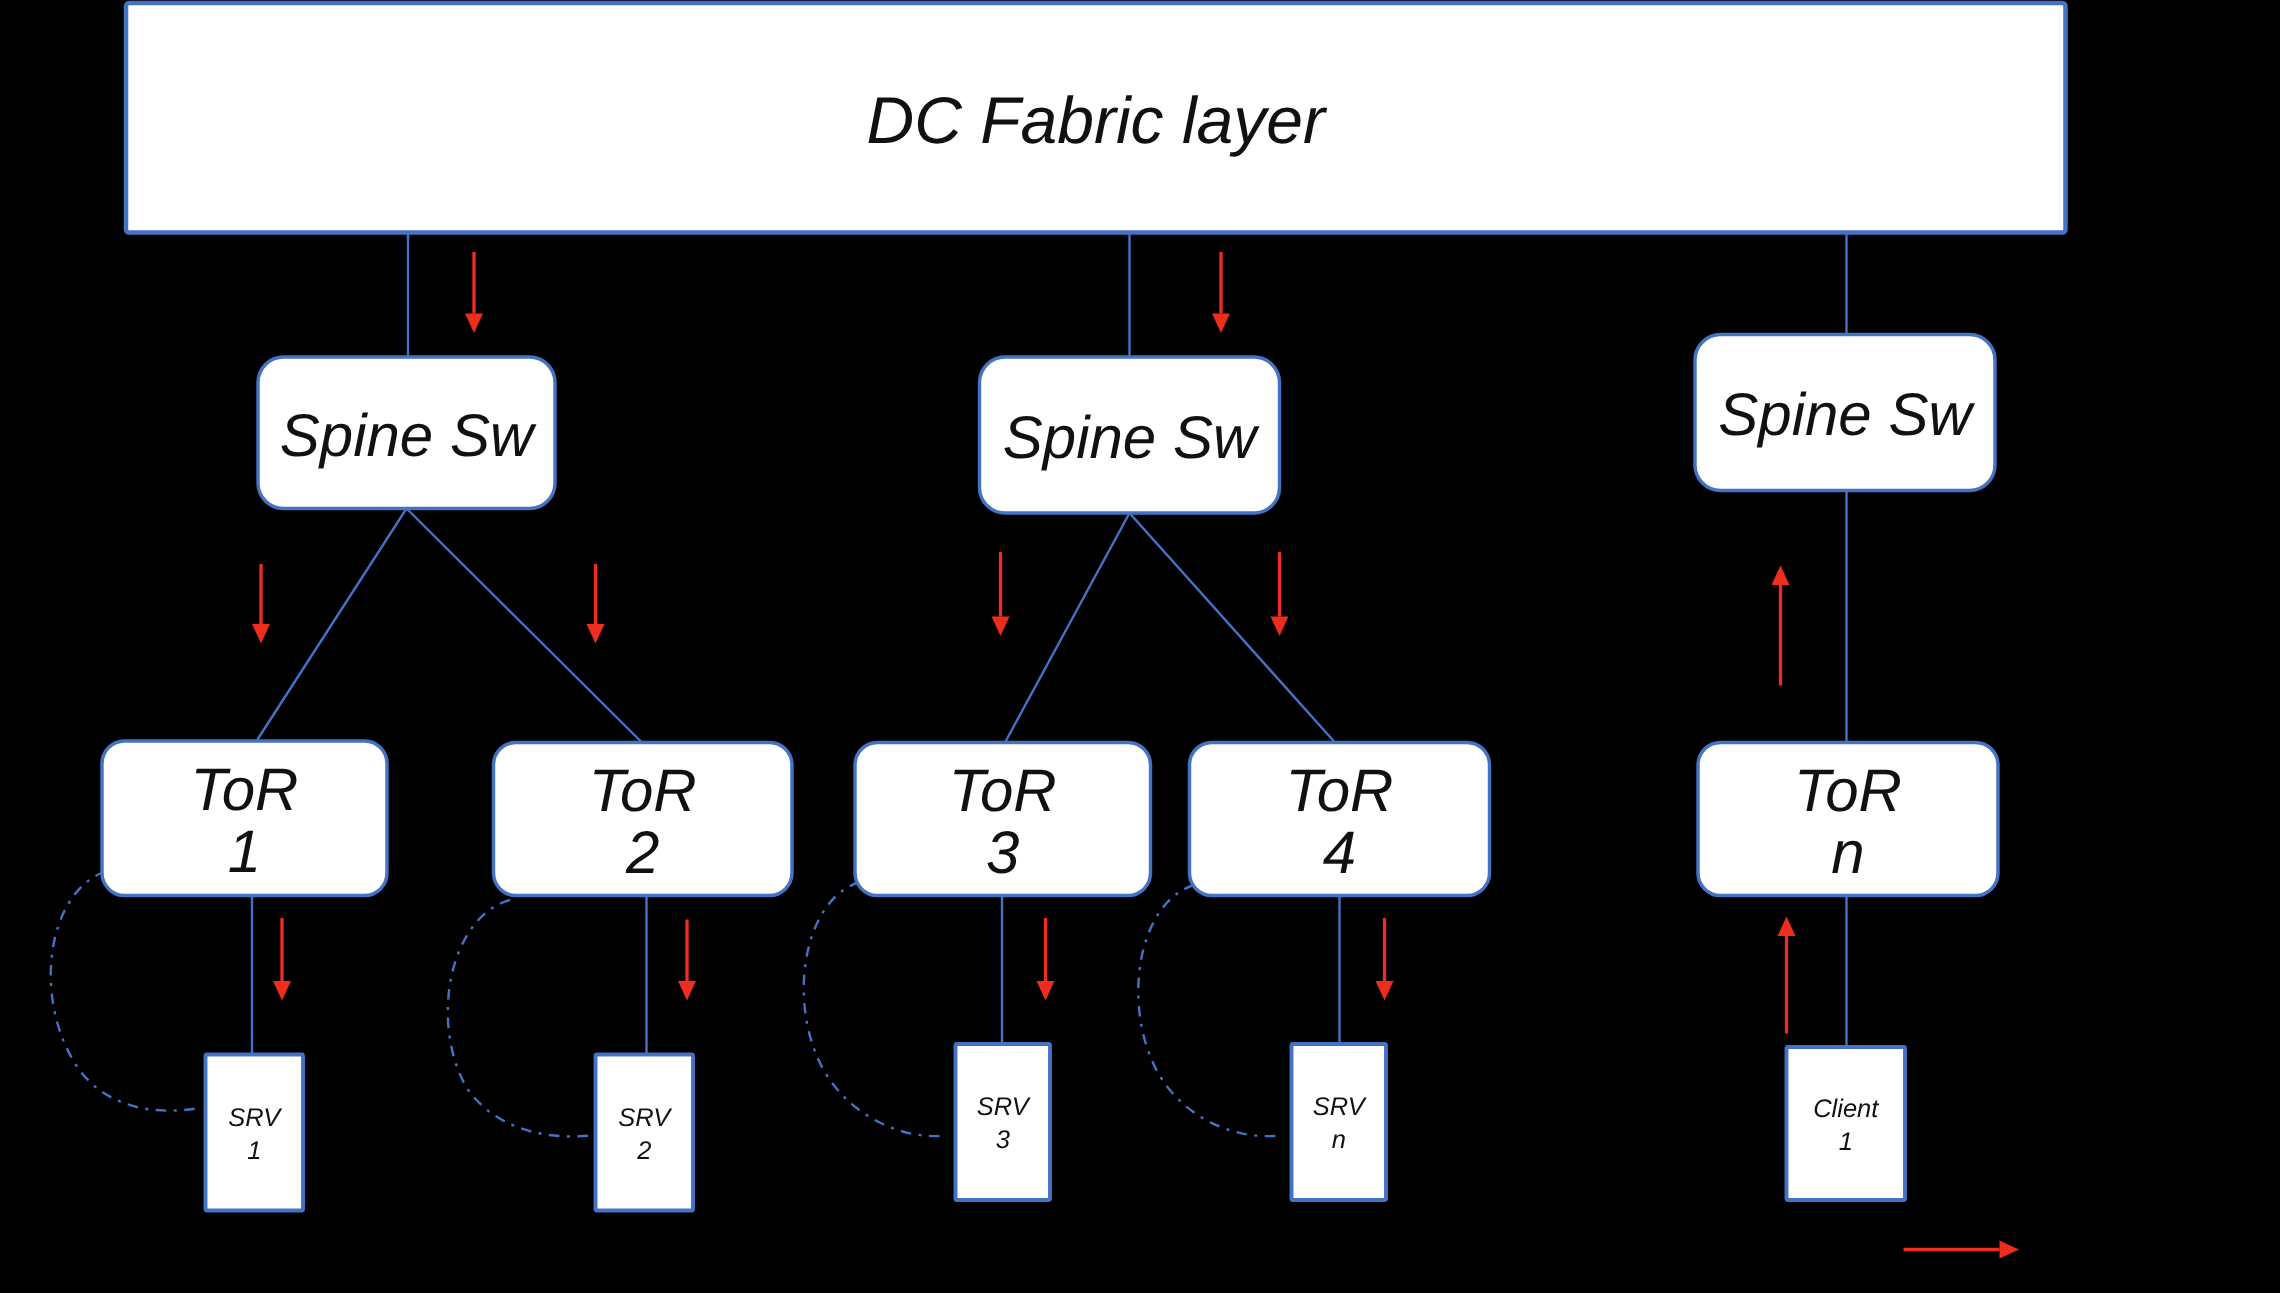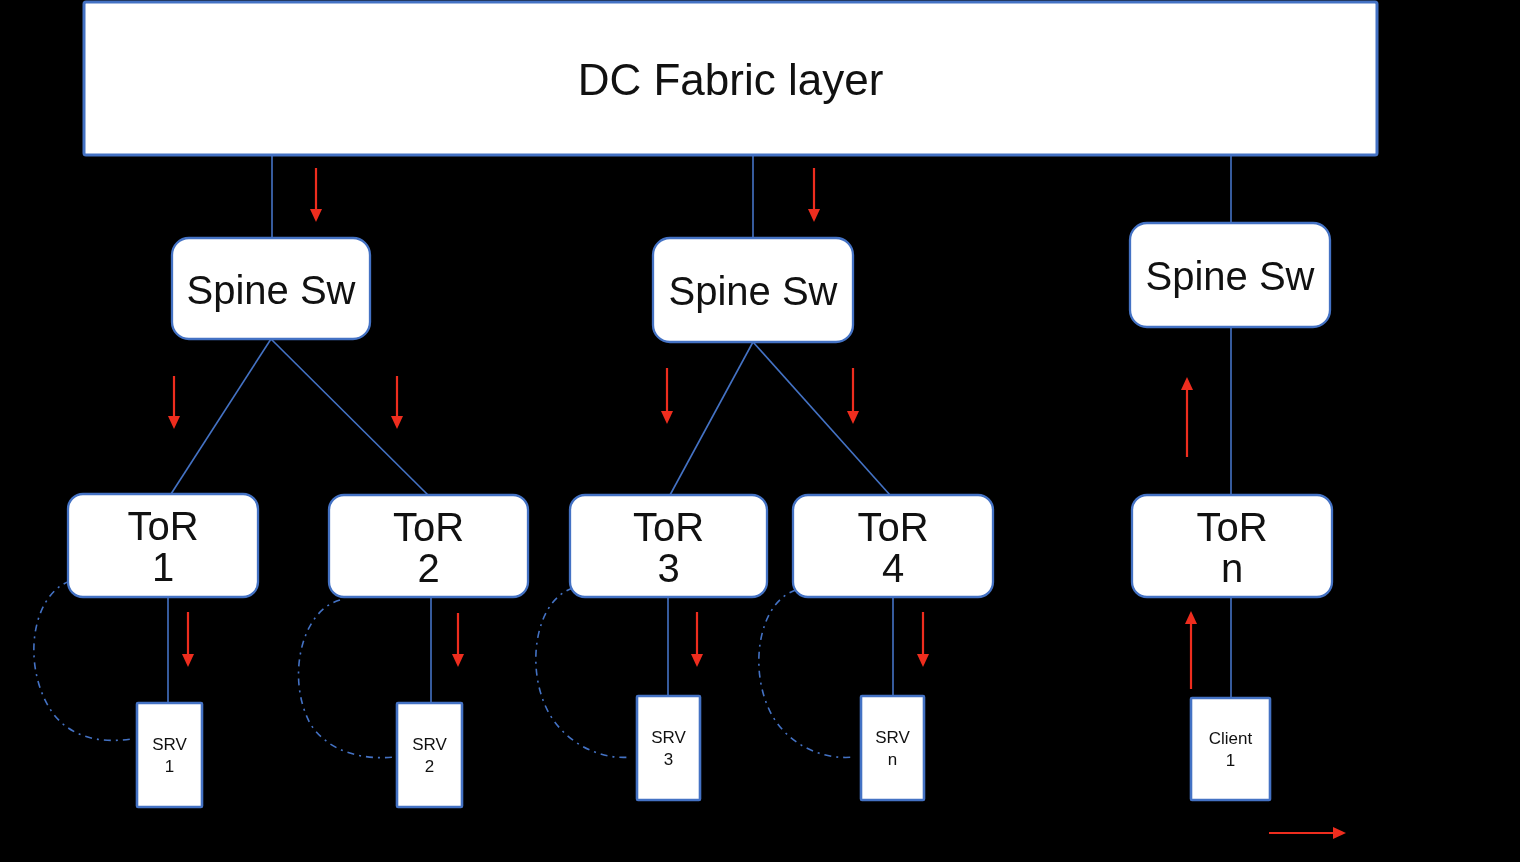--- a/index.html
+++ b/index.html
@@ -1,16 +1,16 @@
 <!DOCTYPE html>
 <html><head>
 <meta charset="utf-8">
 <style>
   html,body{margin:0;padding:0;background:#000;}
-  #stage{position:relative;width:1520px;height:862px;background:#000;overflow:hidden;}
+  #stage{position:relative;width:1520px;height:862px;background:#000;overflow:hidden;font-style:italic;}
   svg text{font-family:"Liberation Sans",sans-serif;}
 </style>
 </head>
 <body>
 
 <div id="stage">
   <svg id="diagram-svg" width="1520" height="862" viewBox="0 0 1520 862">
       <line x1="272" y1="155" x2="272" y2="238" stroke="#4472C4" stroke-width="1.6"></line>
       <line x1="753" y1="155" x2="753" y2="238" stroke="#4472C4" stroke-width="1.6"></line>
       <line x1="1231" y1="155" x2="1231" y2="223" stroke="#4472C4" stroke-width="1.6"></line>

